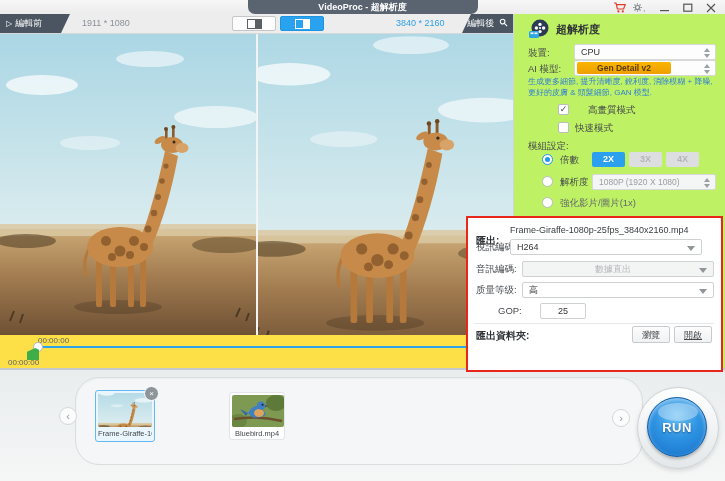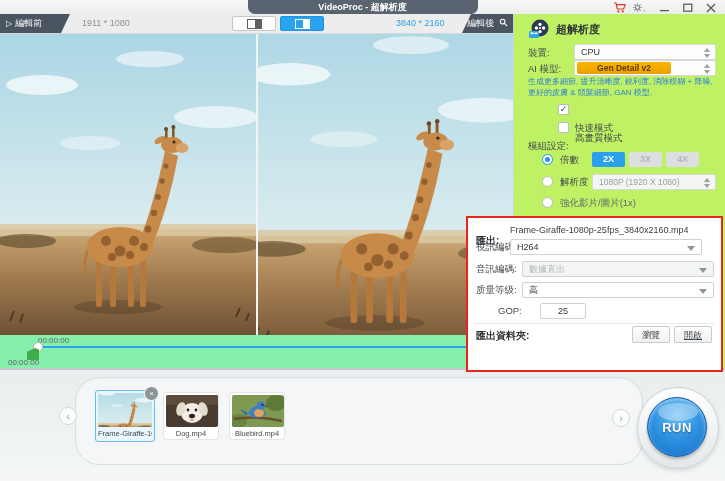--- a/index.html
+++ b/index.html
@@ -202,21 +202,21 @@
     <svg viewBox="0 0 256 302" preserveAspectRatio="xMidYMid slice">
         <use href="#scene-g"></use>
       </svg>
   </div>
   <div class="abs vid" style="left:257px;border-left:1px solid #f4f6f6;">
     <svg viewBox="0 0 256 302" preserveAspectRatio="xMidYMid slice">
         <use href="#scene-g" transform="translate(-15,-17) scale(1.12)"></use>
       </svg>
   </div>
 
-  <div class="abs" style="left:0;top:335px;width:513px;height:33px;background:#86efac;">
+  <div class="abs" style="left:0;top:335px;width:513px;height:33px;background:#fde047;">
     <span class="abs tl-label" style="left:38px;top:1px;">00:00:00</span>
     <div class="abs tl-track" style="left:38px;top:11px;width:676px;"></div>
     <div class="abs tl-handle" style="left:33px;top:7px;"></div>
     <div class="abs tl-marker" style="left:27px;top:13px;"></div>
     <span class="abs tl-label" style="left:8px;top:23px;">00:00:00</span>
   </div>
   <div class="abs divider"></div>
 
   <div class="abs panel">
     <svg class="abs" style="left:13px;top:4px;" width="24" height="22" viewBox="0 0 24 22">
@@ -241,21 +241,21 @@
     <span class="abs plabel" style="left:14px;top:49px;">AI 模型:</span>
     <div class="abs select" style="left:60px;top:46px;width:142px;padding:0;">
       <span style="display:inline-block;margin:0 0 0 2px;width:94px;height:12px;line-height:12px;text-align:center;border-radius:2px;
                    background:linear-gradient(#f8b500,#ef9e00);color:#5a3b00;font-size:8.5px;font-weight:bold;">Gen Detail v2</span>
       <span class="stepper"></span>
     </div>
 
     <div class="abs" style="left:14px;top:63px;width:190px;font-size:8px;line-height:1.35;color:#2f7ed8;">生成更多細節, 提升清晰度, 銳利度, 消除模糊 + 降噪, 更好的皮膚 &amp; 頭髮細節, GAN 模型.</div>
 
     <div class="abs chkbox" style="left:44px;top:90px;"><span>✓</span></div>
-    <span class="abs plabel" style="left:61px;top:90px;margin-top:28px;">高畫質模式</span>
+    <span class="abs plabel" style="left:74px;top:90px;">高畫質模式</span>
     <div class="abs chkbox" style="left:44px;top:108px;"></div>
     <span class="abs plabel" style="left:61px;top:108px;">快速模式</span>
 
     <span class="abs plabel" style="left:14px;top:126px;">模組設定:</span>
 
     <div class="abs radio on" style="left:28px;top:140px;"></div>
     <span class="abs plabel" style="left:46px;top:140px;">倍數</span>
     <div class="abs scalebtn sel" style="left:78px;top:138px;">2X</div>
     <div class="abs scalebtn dis" style="left:115px;top:138px;">3X</div>
     <div class="abs scalebtn dis" style="left:152px;top:138px;">4X</div>
@@ -275,21 +275,21 @@
     <span class="abs obold" style="left:8px;top:16px;">匯出:</span>
     <span class="abs" style="left:42px;top:7px;font-size:9px;color:#3c4043;">Frame-Giraffe-1080p-25fps_3840x2160.mp4</span>
 
     <span class="abs olabel" style="left:8px;top:23px;">視訊編碼:</span>
     <div class="abs octl" style="left:42px;top:21px;width:192px;text-align:right;">
       <span>H264</span>
       <span class="ddarrow"></span>
     </div>
 
     <span class="abs olabel" style="left:8px;top:45px;">音訊編碼:</span>
-    <div class="abs octl dis" style="left:54px;top:43px;width:192px;">
+    <div class="abs octl dis" style="left:54px;top:43px;width:192px;justify-content:center;">
       <span>數據直出</span>
       <span class="ddarrow"></span>
     </div>
 
     <span class="abs olabel" style="left:8px;top:66px;">质量等级:</span>
     <div class="abs octl" style="left:54px;top:64px;width:192px;">
       <span>高</span>
       <span class="ddarrow"></span>
     </div>
 
@@ -314,36 +314,20 @@
     <div class="abs thumb" style="left:95px;top:20px;width:60px;height:52px;border:1px solid #63b9f0;background:#eaf6fd;padding:2px;">
       <div class="closebdg">×</div>
       <span class="timg" style="width:54px;height:34px;">
         <svg width="54" height="34" viewBox="0 30 256 200" preserveAspectRatio="xMidYMid slice">
             <use href="#scene-g"></use>
           </svg>
       </span>
       <div class="tname">Frame-Giraffe-10</div>
     </div>
 
-    <div class="abs thumb" style="left:163px;top:22px;width:56px;height:48px;border:1px solid #e2e4e5;background:#fff;padding:2px;">
-      <span class="timg" style="width:52px;height:32px;">
-        <svg width="52" height="32" viewBox="0 0 52 32">
-          <rect width="52" height="32" fill="#4a3b30"></rect>
-          <rect width="52" height="10" fill="#5d4c3c"></rect>
-          <ellipse cx="26" cy="18" rx="11" ry="10" fill="#f3efe8"></ellipse>
-          <ellipse cx="15" cy="14" rx="4.5" ry="7" fill="#e6ddd0" transform="rotate(18 15 14)"></ellipse>
-          <ellipse cx="37" cy="14" rx="4.5" ry="7" fill="#e6ddd0" transform="rotate(-18 37 14)"></ellipse>
-          <ellipse cx="26" cy="21" rx="3" ry="2.2" fill="#2b2018"></ellipse>
-          <circle cx="22" cy="15" r="1.4" fill="#2b2018"></circle>
-            <circle cx="30" cy="15" r="1.4" fill="#2b2018"></circle>
-          <path d="M24 24 q2 4 4 0 z" fill="#e88a97"></path>
-        </svg>
-      </span>
-      <div class="tname">Dog.mp4</div>
-    </div>
 
     <div class="abs thumb" style="left:229px;top:22px;width:56px;height:48px;border:1px solid #e2e4e5;background:#fff;padding:2px;">
       <span class="timg" style="width:52px;height:32px;">
         <svg width="52" height="32" viewBox="0 0 52 32">
           <rect width="52" height="32" fill="#7e9a52"></rect>
           <ellipse cx="44" cy="8" rx="10" ry="8" fill="#5d7a38"></ellipse>
           <ellipse cx="6" cy="26" rx="9" ry="7" fill="#698740"></ellipse>
           <path d="M2 24 Q26 20 50 26" stroke="#6b4f2e" stroke-width="2.5" fill="none"></path>
           <path d="M16 18 Q22 8 30 12 L34 20 Q26 24 20 22 Z" fill="#3f7fc4"></path>
           <ellipse cx="27" cy="18" rx="5" ry="4" fill="#e0a35c"></ellipse>

